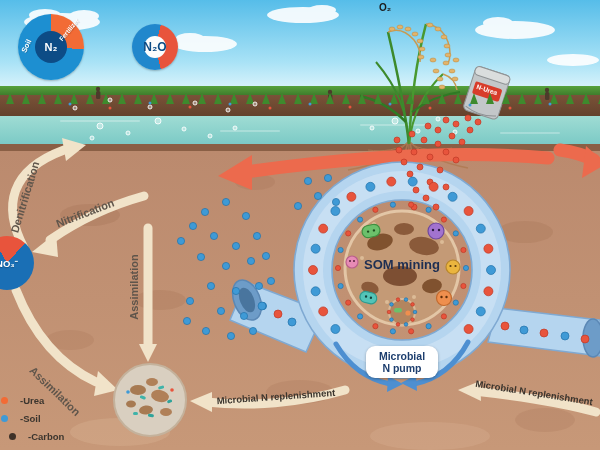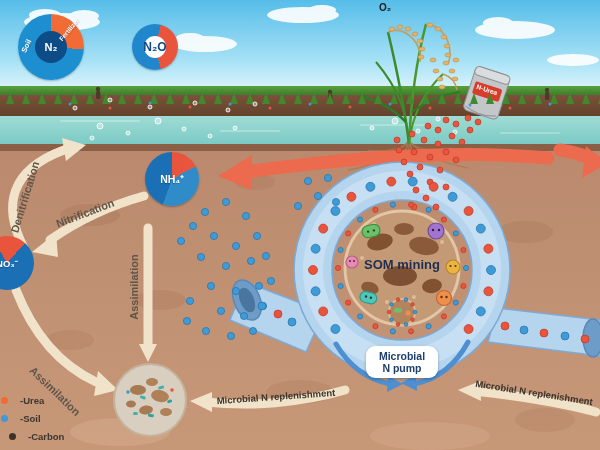--- a/index.html
+++ b/index.html
@@ -451,23 +451,20 @@
   <div class="pie" style="left:18px;top:14px;width:66px;height:66px;background:conic-gradient(#f26b35 0 94deg,#1d8fd1 94deg 360deg);box-shadow:0 1px 2px rgba(0,0,0,.25);">
     <div class="hole" style="inset:17px;background:#0d4c86;color:#fff;font-size:11px;">N₂</div>
   </div>
   <div class="t chem" style="left:12px;top:42px;width:30px;font-size:7.5px;transform:rotate(-64deg);">Soil</div>
   <div class="t chem" style="left:46px;top:26px;width:46px;font-size:6.5px;transform:rotate(-50deg);">Fertilizer</div>
 
   <div class="pie" style="left:132px;top:24px;width:46px;height:46px;background:conic-gradient(from 15deg,#e8543c 0 150deg,#2187cc 150deg 360deg);box-shadow:0 1px 2px rgba(0,0,0,.25);">
     <div class="hole" style="inset:12px;background:#fdfdfd;color:#0d4c86;font-size:12px;">N₂O</div>
   </div>
 
-  <div class="pie" style="left:145px;top:152px;width:54px;height:54px;background:conic-gradient(#e8543c 0 62deg,#2f8cc9 62deg 200deg,#1a6fb5 200deg 360deg);box-shadow:0 1px 2px rgba(0,0,0,.3);">
-    <div class="hole chem" style="inset:0;background:transparent;font-size:10.5px;">NH₄⁺</div>
-  </div>
 
   <div class="pie" style="left:-20px;top:236px;width:54px;height:54px;background:conic-gradient(from -30deg,#e8543c 0 72deg,#1a6fb5 72deg 360deg);">
     <div class="hole chem" style="inset:0;background:transparent;font-size:9.5px;">NO₃⁻</div>
   </div>
 
   <div class="t" style="left:368px;top:2px;width:34px;color:#1a1a1a;font-size:10px;">O₂</div>
   <div class="t" style="left:473px;top:86px;width:28px;font-size:6.5px;color:#fff;transform:rotate(18deg);">N-Urea</div>
 
   <div class="t" style="left:-14px;top:191px;width:78px;transform:rotate(-73deg);">Denitrification</div>
   <div class="t" style="left:48px;top:207px;width:74px;transform:rotate(-21deg);">Nitrification</div>

